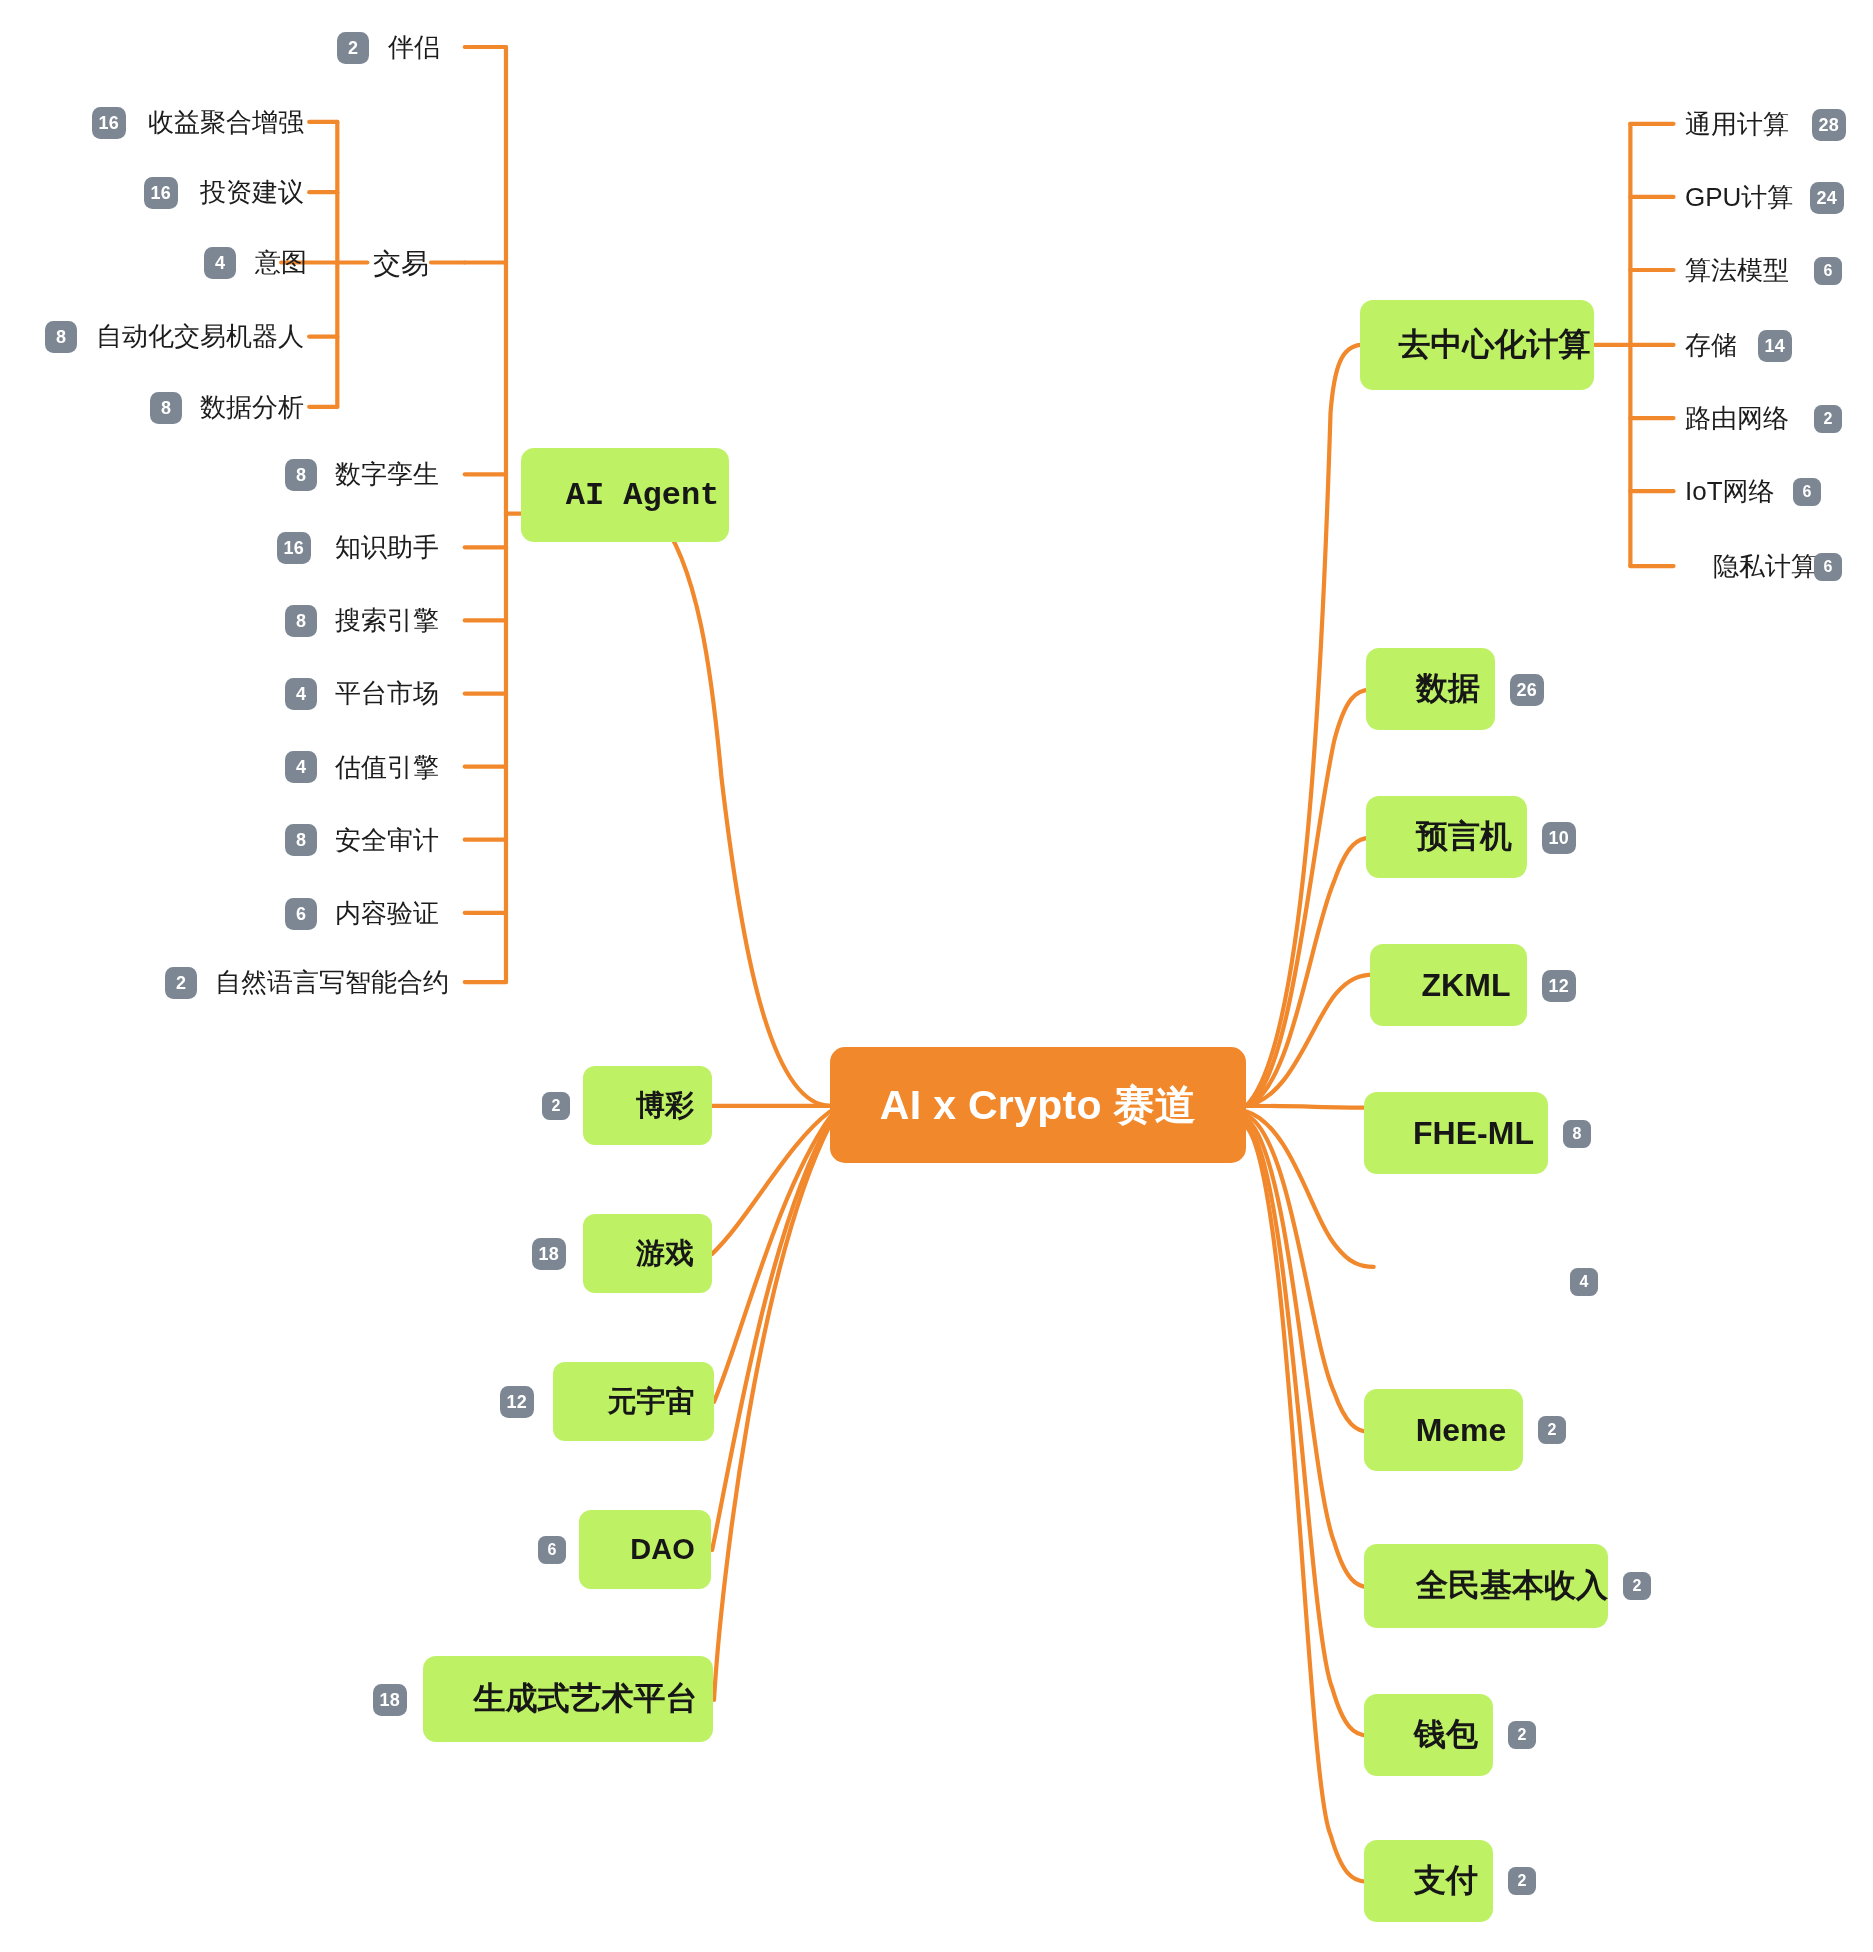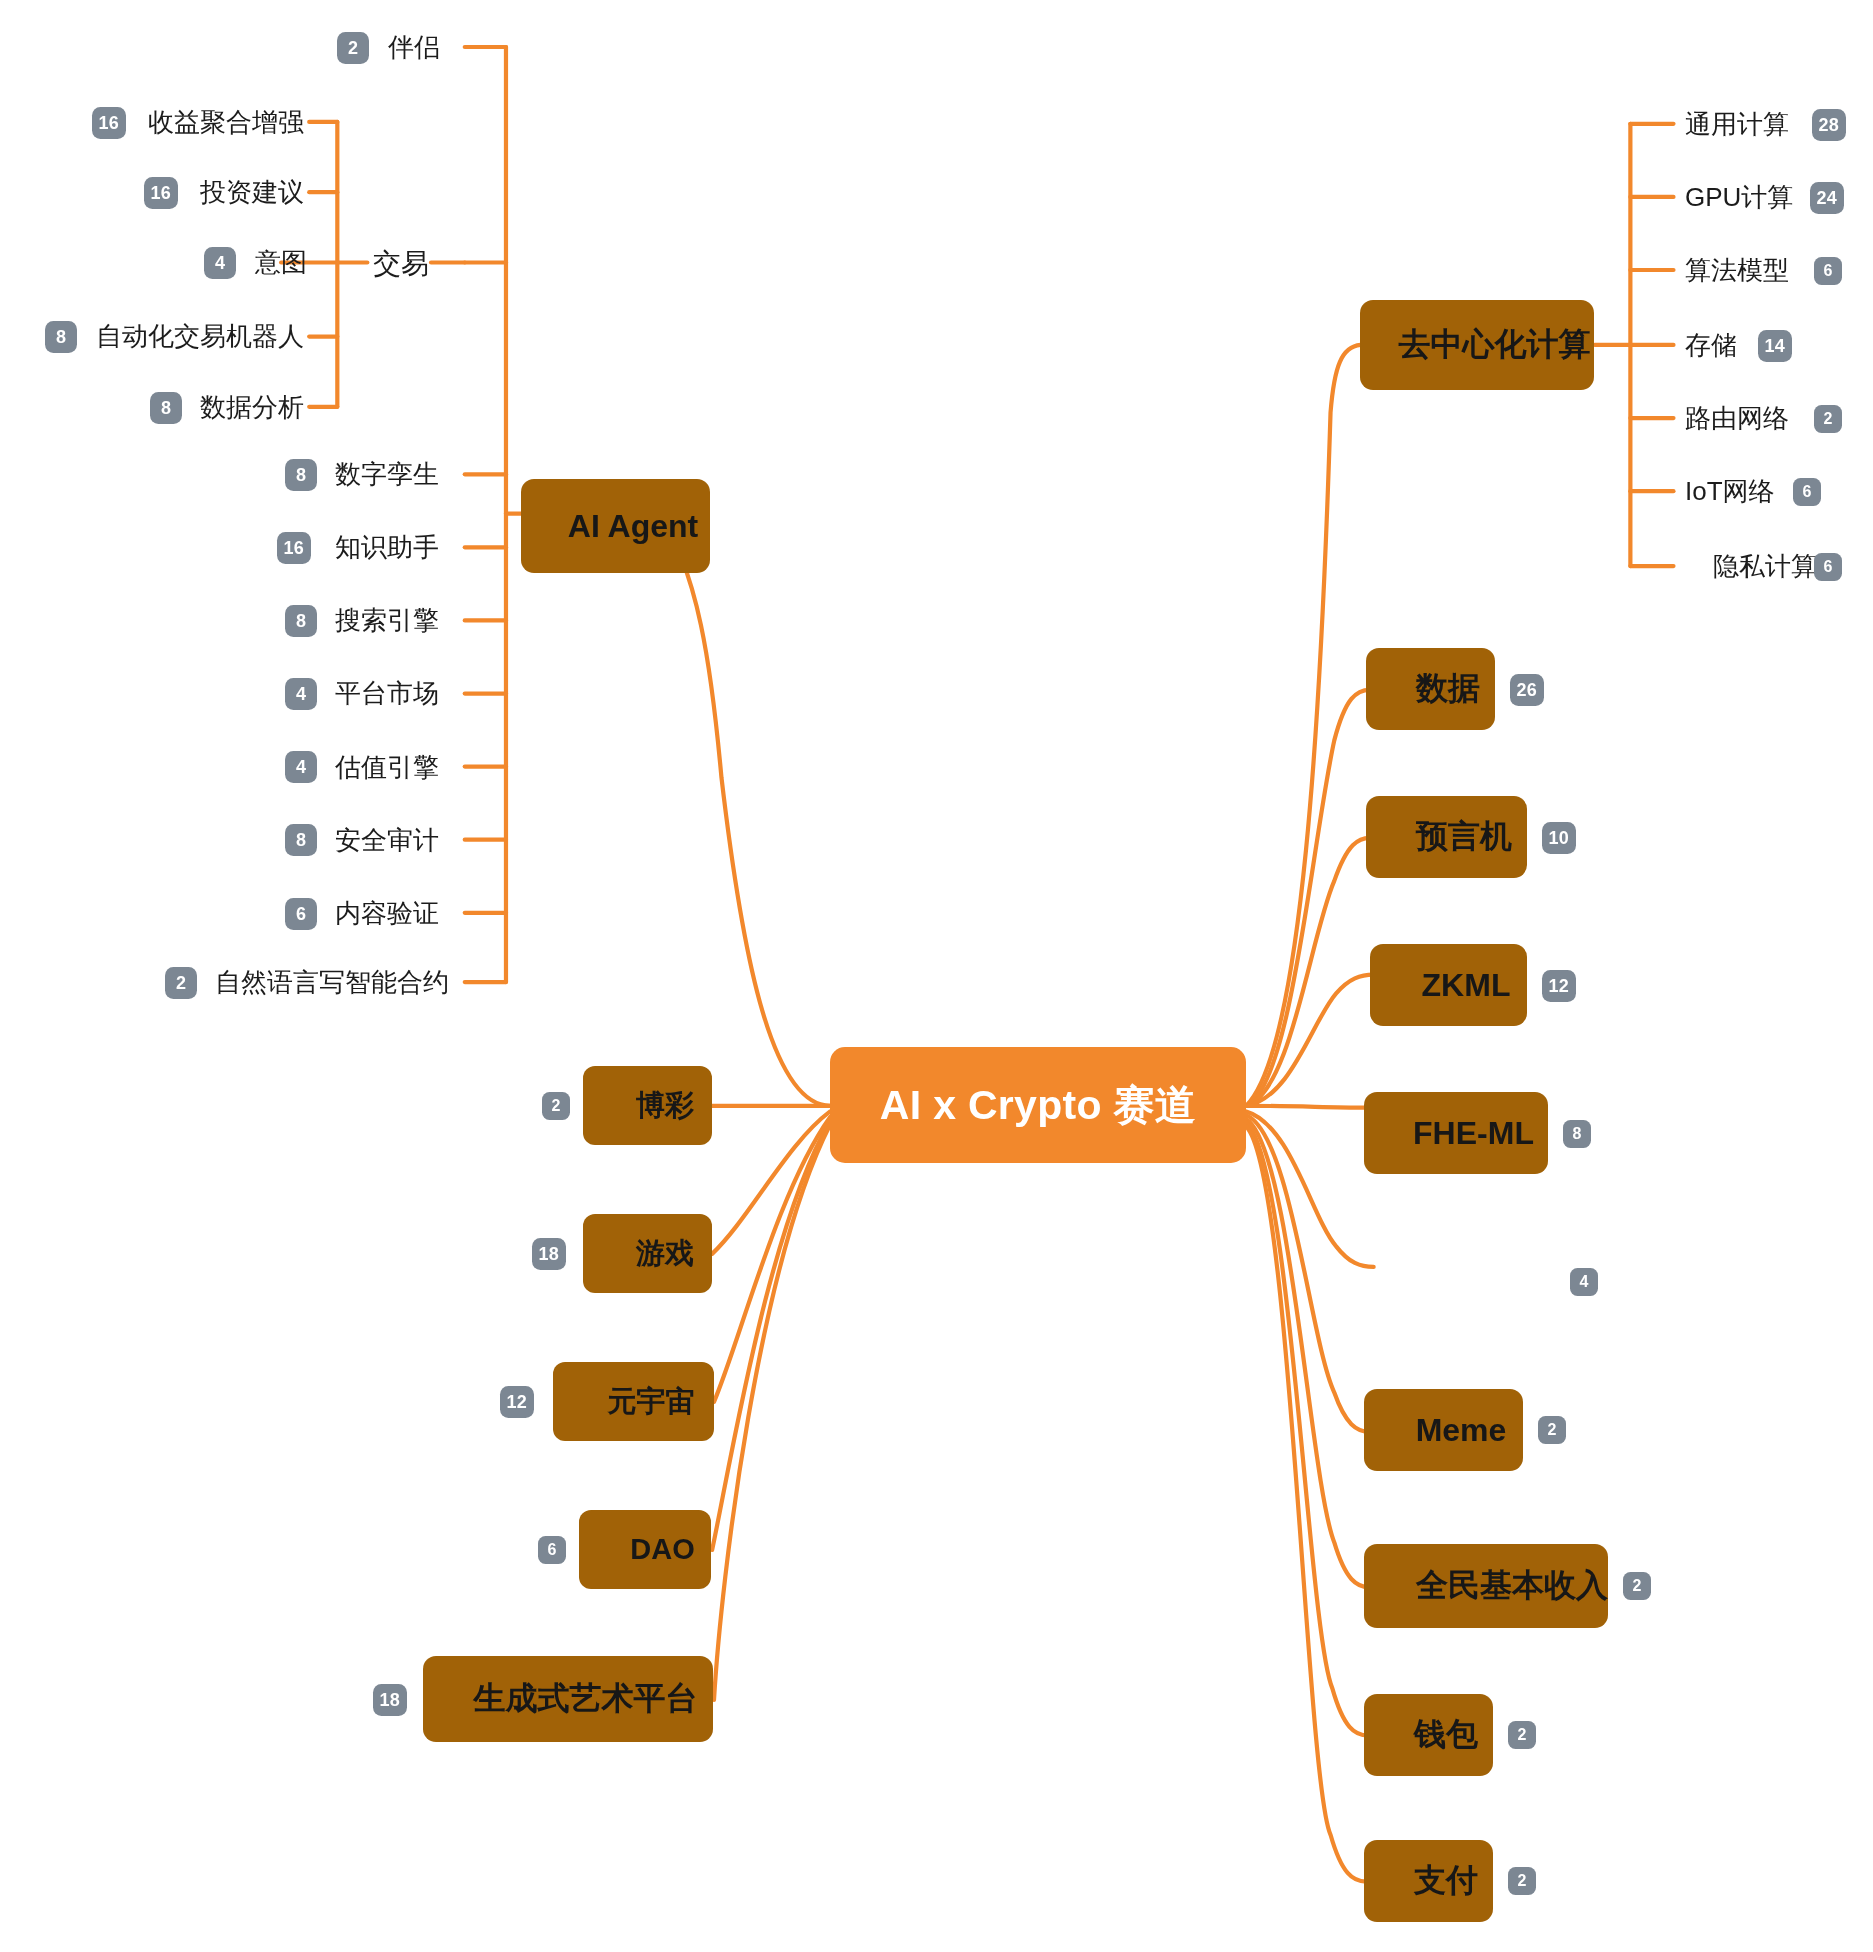--- a/index.html
+++ b/index.html
@@ -6,21 +6,21 @@
   body{font-family:"Liberation Sans","DejaVu Sans",sans-serif;}
   #stage{position:relative;width:1874px;height:1953px;background:#fff;overflow:hidden;}
   #wires{position:absolute;left:0;top:0;width:1874px;height:1953px;pointer-events:none;}
 
   .node{position:absolute;display:flex;align-items:center;justify-content:center;
         box-sizing:border-box;border-radius:13px;white-space:nowrap;}
   
   .root{background:#f2882c;color:#ffffff;font-weight:700;font-size:41px;
         border-radius:15px;letter-spacing:0.3px;}
   
-  .box{background:#a16207;color:#171717;font-weight:700;padding-left:35px;}
+  .box{background:#bef264;color:#171717;font-weight:700;padding-left:35px;}
   .box.b1{font-size:32px;border-radius:13px;}
   .box.b2{font-size:29px;border-radius:12px;}
   
   .plain{position:absolute;color:#1c1c1c;font-size:26px;font-weight:400;
          white-space:nowrap;display:flex;align-items:center;}
   .plain.mid{font-size:28px;}
 
   
   .badge{position:absolute;display:flex;align-items:center;justify-content:center;
          background:#7c8793;color:#ffffff;border-radius:8.4px;
@@ -96,21 +96,21 @@
       <path d="M1740 446 L 1786 446"></path>
       <path d="M1740 524 L 1786 524"></path>
       <path d="M1740 604 L 1786 604"></path>
     </g>
   </svg>
 
   <div class="node root" style="left:830px;top:1047px;width:416px;height:116px;">
     <span>AI x Crypto 赛道</span>
   </div>
 
-  <div class="node box b1" style="left:521px;top:479px;width:189px;height:94px;">
+  <div class="node box b1" style="left:521px;top:448px;width:208px;height:94px;font-family:Liberation Mono, monospace;">
     <span>AI Agent</span>
   </div>
 
   <div class="plain mid" style="left:373px;top:245px;">
     <span>交易</span>
   </div>
 
   <div class="plain" style="left:148px;top:105px;">
     <span>收益聚合增强</span>
   </div>

